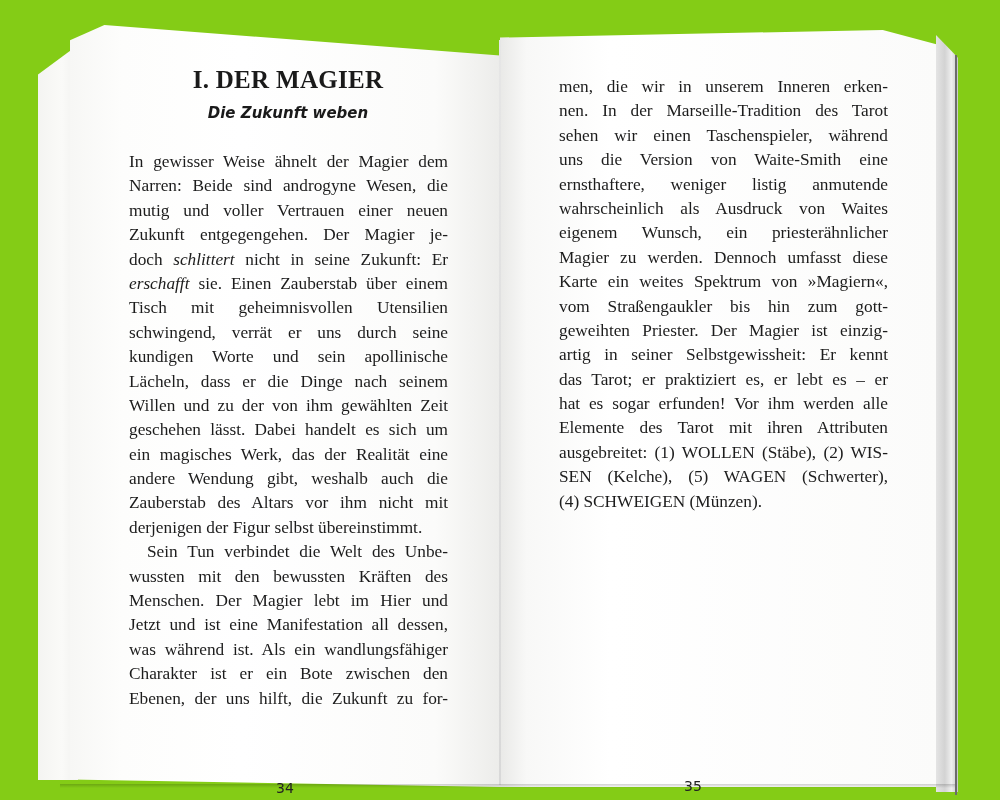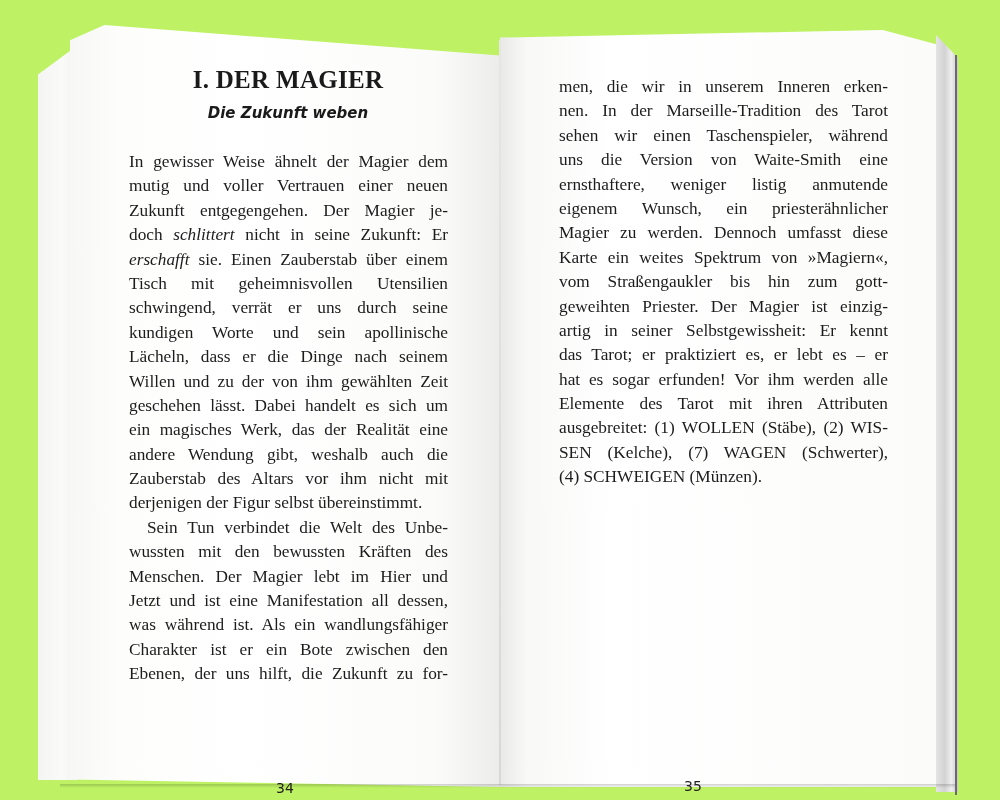--- a/index.html
+++ b/index.html
@@ -7,21 +7,21 @@
     padding: 0;
     width: 1000px;
     height: 800px;
     background: #ffffff;
     overflow: hidden;
   }
   .stage {
     position: relative;
     width: 1000px;
     height: 800px;
-    background: #bef264;
+    background: #84cc16;
   }
   
   .left-edge {
     position: absolute;
     left: 38px;
     top: 45px;
     width: 40px;
     height: 735px;
     background: linear-gradient(90deg, #f4f4f2 0%, #fafaf8 60%, #f1f1ef 100%);
     clip-path: polygon(0 4%, 100% 0, 100% 100%, 0 100%);
@@ -155,20 +155,21 @@
   <div class="gutter"></div>
   <div class="right-edge"></div>
   <div class="right-edge-line"></div>
   <div class="bottom-shadow"></div>
 
   <div class="chapter-title">I. DER MAGIER</div>
   <div class="chapter-subtitle">Die Zukunft weben</div>
 
   <div class="text-block left-text">
     <span class="line">In gewisser Weise ähnelt der Magier dem</span>
+    <span class="line">Narren: Beide sind androgyne Wesen, die</span>
     <span class="line">mutig und voller Vertrauen einer neuen</span>
     <span class="line">Zukunft entgegengehen. Der Magier je-</span>
     <span class="line"><span>doch </span><em>schlittert</em><span> nicht in seine Zukunft: Er</span></span>
     <span class="line"><em>erschafft</em><span> sie. Einen Zauberstab über einem</span></span>
     <span class="line">Tisch mit geheimnisvollen Utensilien</span>
     <span class="line">schwingend, verrät er uns durch seine</span>
     <span class="line">kundigen Worte und sein apollinische</span>
     <span class="line">Lächeln, dass er die Dinge nach seinem</span>
     <span class="line">Willen und zu der von ihm gewählten Zeit</span>
     <span class="line">geschehen lässt. Dabei handelt es sich um</span>
@@ -184,29 +185,30 @@
     <span class="line">Charakter ist er ein Bote zwischen den</span>
     <span class="line">Ebenen, der uns hilft, die Zukunft zu for-</span>
   </div>
 
   <div class="text-block right-text">
     <span class="line">men, die wir in unserem Inneren erken-</span>
     <span class="line">nen. In der Marseille-Tradition des Tarot</span>
     <span class="line">sehen wir einen Taschenspieler, während</span>
     <span class="line">uns die Version von Waite-Smith eine</span>
     <span class="line">ernsthaftere, weniger listig anmutende</span>
+    <span class="line">wahrscheinlich als Ausdruck von Waites</span>
     <span class="line">eigenem Wunsch, ein priesterähnlicher</span>
     <span class="line">Magier zu werden. Dennoch umfasst diese</span>
     <span class="line">Karte ein weites Spektrum von »Magiern«,</span>
     <span class="line">vom Straßengaukler bis hin zum gott-</span>
     <span class="line">geweihten Priester. Der Magier ist einzig-</span>
     <span class="line">artig in seiner Selbstgewissheit: Er kennt</span>
     <span class="line">das Tarot; er praktiziert es, er lebt es – er</span>
     <span class="line">hat es sogar erfunden! Vor ihm werden alle</span>
     <span class="line">Elemente des Tarot mit ihren Attributen</span>
     <span class="line">ausgebreitet: (1) WOLLEN (Stäbe), (2) WIS-</span>
-    <span class="line">SEN (Kelche), (7) WAGEN (Schwerter),</span>
+    <span class="line">SEN (Kelche), (5) WAGEN (Schwerter),</span>
     <span class="line last">(4) SCHWEIGEN (Münzen).</span>
   </div>
 
   <div class="page-number pn-left">34</div>
   <div class="page-number pn-right">35</div>
 </div>
 
 </body></html>

